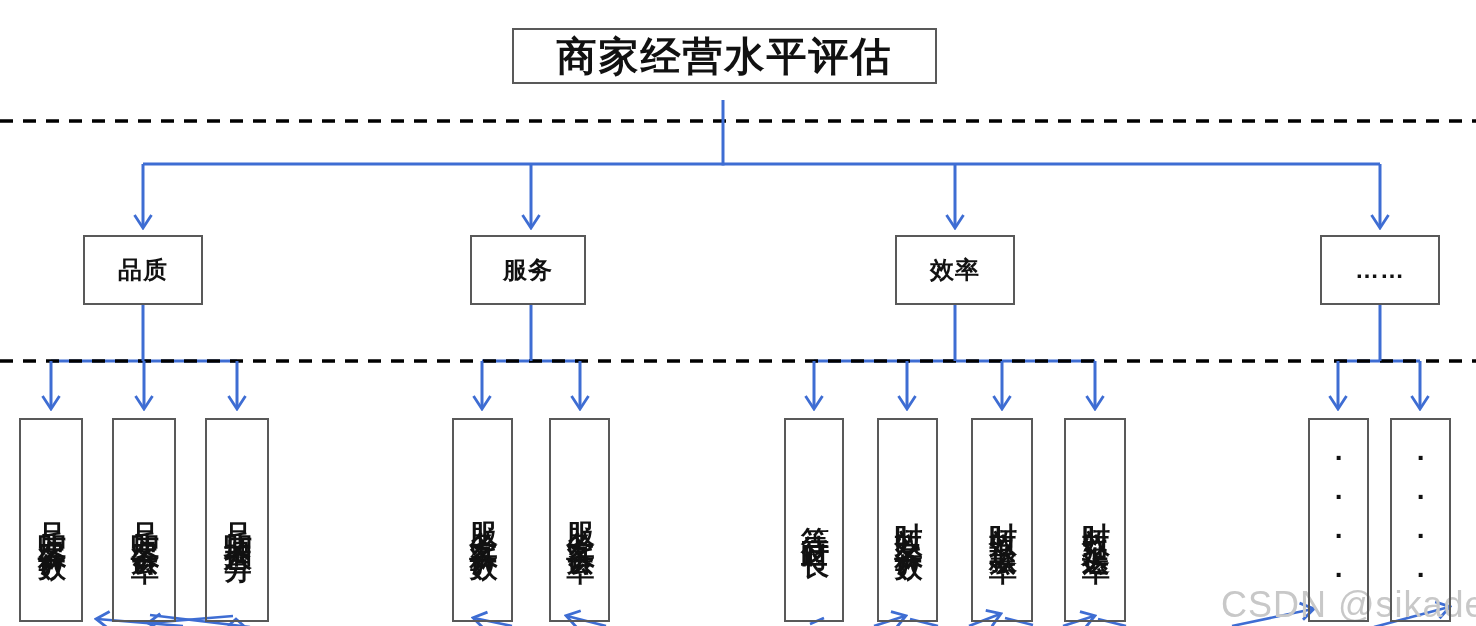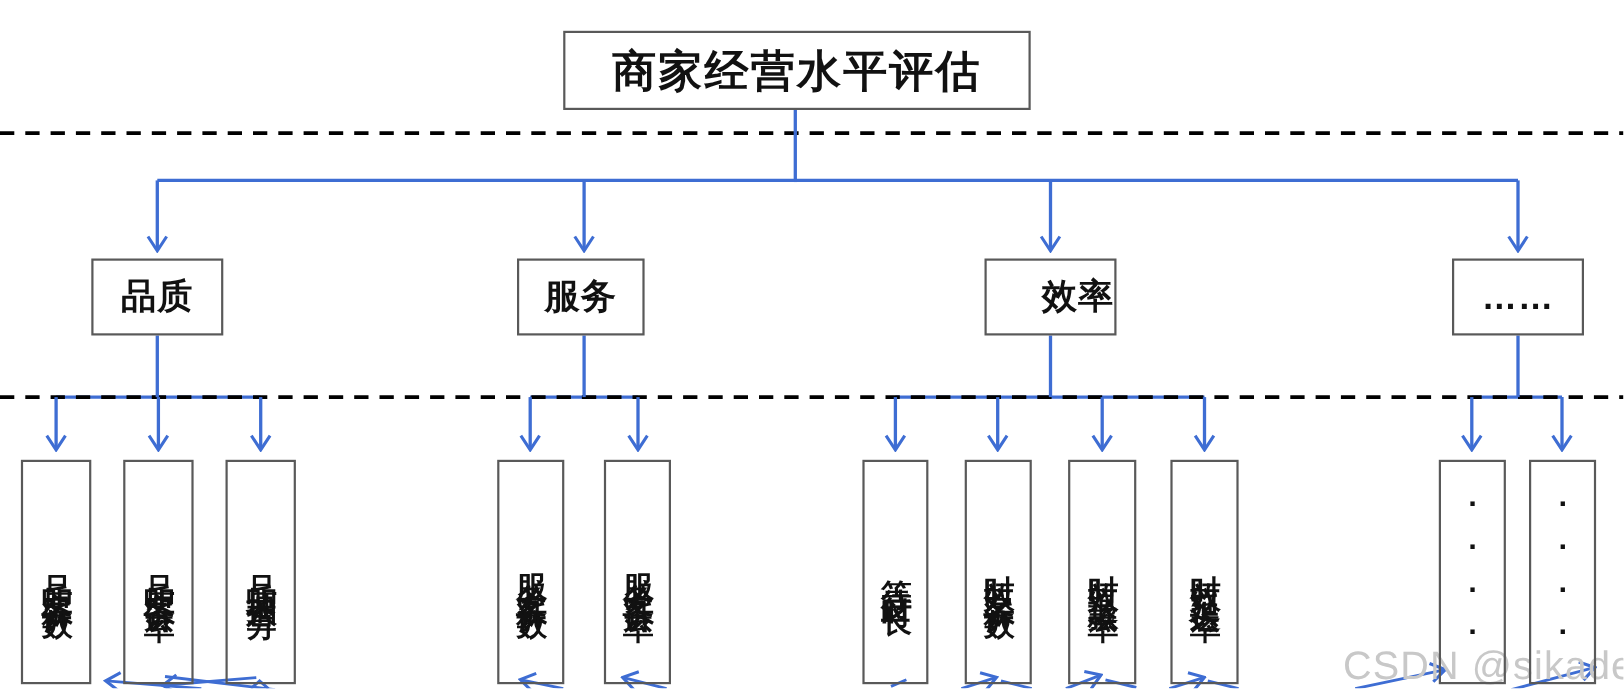--- a/index.html
+++ b/index.html
@@ -6,21 +6,21 @@
   #canvas{
     position:relative;width:1476px;height:626px;overflow:hidden;background:#ffffff;
     font-family:"Liberation Sans",sans-serif;color:#111111;
   }
   #wires{position:absolute;left:0;top:0;z-index:0;}
   .node{
     position:absolute;box-sizing:border-box;border:2.5px solid #595959;background:transparent;
     display:flex;align-items:center;justify-content:center;z-index:2;
   }
   .root-node{font-size:40px;font-weight:700;letter-spacing:2px;}
-  .cat-node{font-size:32px;font-weight:700;letter-spacing:1px;}
+  .cat-node{font-size:24px;font-weight:700;letter-spacing:1px;}
   .leaf-node{top:418px;height:204px;}
   .vtext{
     writing-mode:vertical-rl;text-orientation:upright;
     font-size:28px;font-weight:600;letter-spacing:8px;line-height:1.1;
   }
   .watermark{
     position:absolute;left:1221px;top:584px;z-index:1;
     font-size:36px;color:#c8c8c8;letter-spacing:1px;white-space:nowrap;
   }
 </style>
@@ -92,31 +92,31 @@
       <line x1="1033" y1="625" x2="1005" y2="618"></line>
       <line x1="1063" y1="626" x2="1094" y2="616" marker-end="url(#arrow)"></line>
       <line x1="1126" y1="626" x2="1098" y2="619"></line>
       <line x1="1232" y1="626" x2="1313" y2="609" marker-end="url(#arrow)"></line>
       <line x1="1374" y1="627" x2="1449" y2="607" marker-end="url(#arrow)"></line>
     </g>
   </svg>
 
   <div class="watermark">CSDN @sikadeerlu</div>
 
-  <div class="node root-node" style="left:512px;top:28px;width:425px;height:72px;">
+  <div class="node root-node" style="left:512px;top:28px;width:425px;height:56px;">
     <span>商家经营水平评估</span>
   </div>
 
   <div class="node cat-node" style="left:83px;top:235px;width:120px;height:70px;">
     <span>品质</span>
   </div>
   <div class="node cat-node" style="left:470px;top:235px;width:116px;height:70px;">
     <span>服务</span>
   </div>
-  <div class="node cat-node" style="left:895px;top:235px;width:120px;height:70px;justify-content:flex-end;">
+  <div class="node cat-node" style="left:895px;top:235px;width:120px;height:70px;">
     <span>效率</span>
   </div>
   <div class="node cat-node" style="left:1320px;top:235px;width:120px;height:70px;">
     <span>……</span>
   </div>
 
   <div class="node leaf-node" style="left:19px;width:64px;">
     <span class="vtext">品质客诉数</span>
   </div>
   <div class="node leaf-node" style="left:112px;width:64px;">

